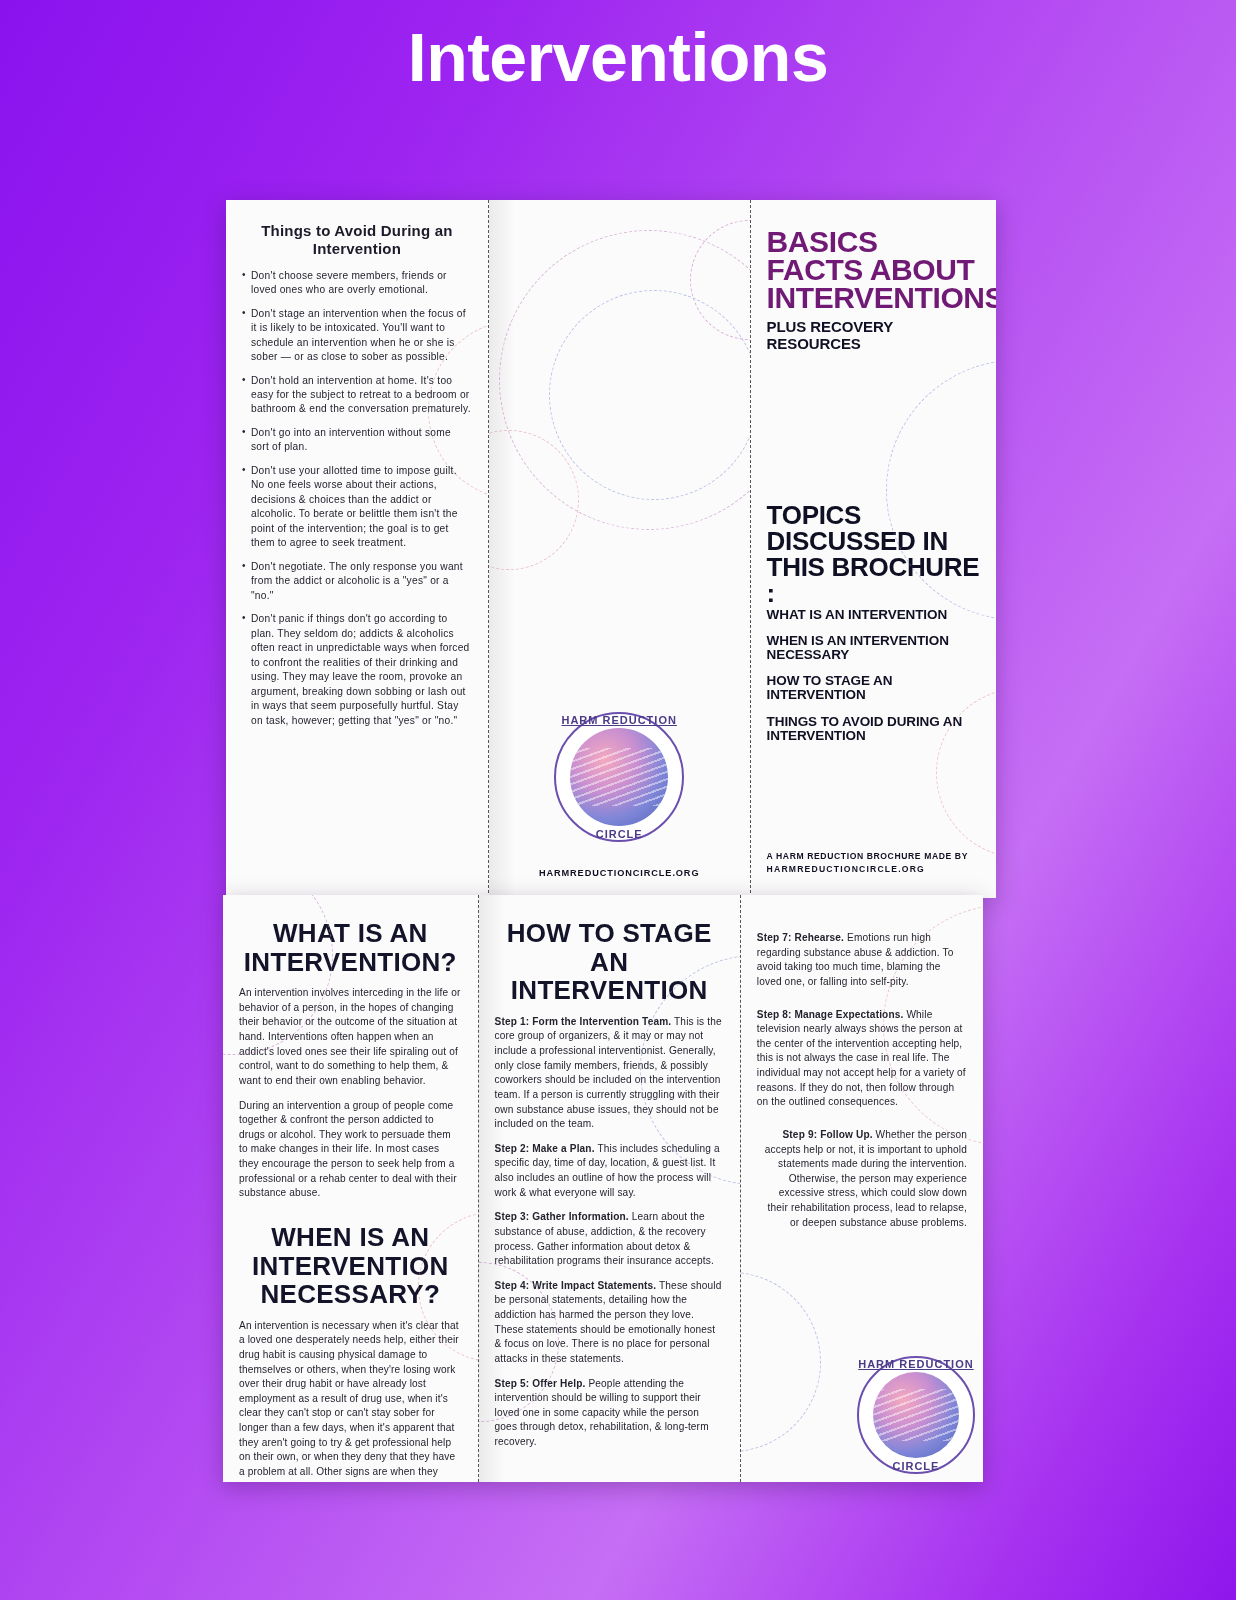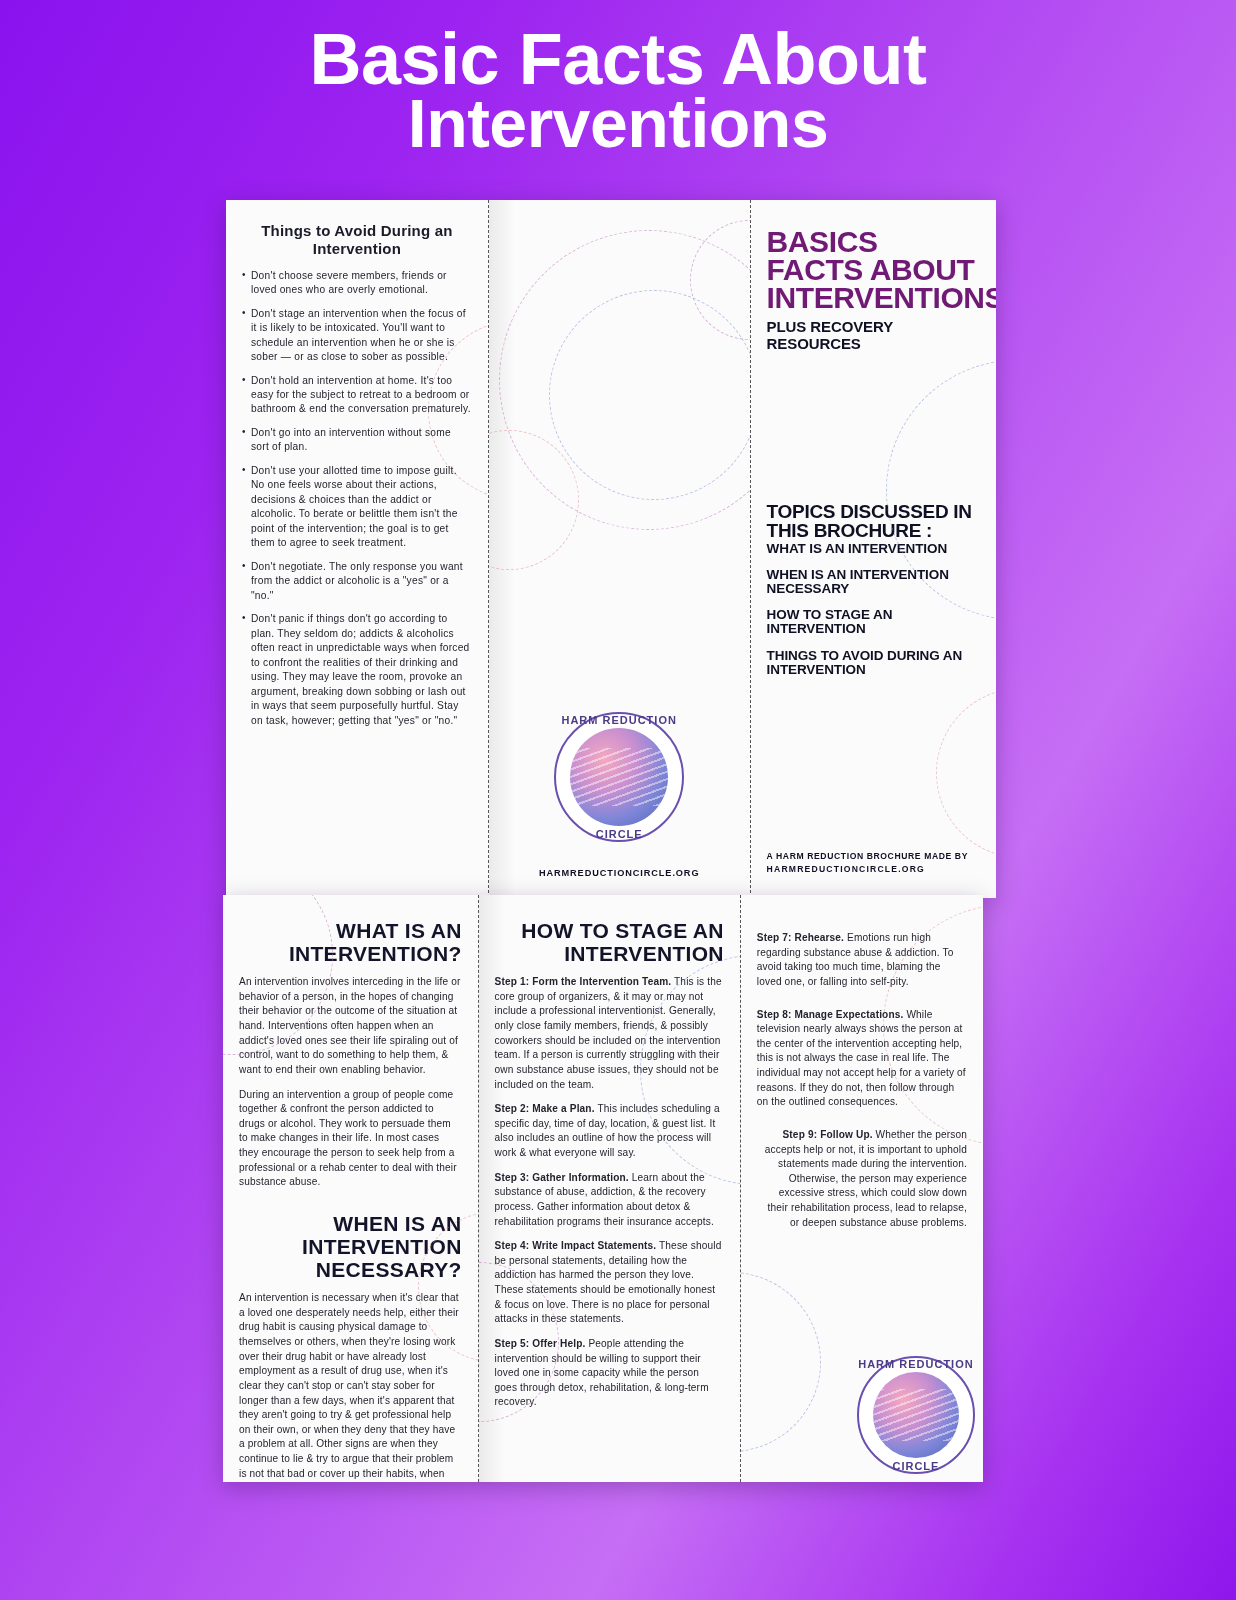--- a/index.html
+++ b/index.html
@@ -71,24 +71,24 @@
   h2.sec-title {
     font-size: 15px;
     font-weight: 700;
     color: #1b1b2a;
     text-align: center;
     margin: 4px 0 10px 0;
     line-height: 1.22;
     letter-spacing: 0.2px;
   }
   h2.big-title {
-    font-size: 21px;
+    font-size: 26px;
     font-weight: 800;
     color: #13132a;
-    text-align: right;
+    text-align: center;
     margin: 6px 0 10px 0;
     line-height: 1.1;
     letter-spacing: 0.3px;
   }
   .bullets { margin: 0; padding: 0; list-style: none; }
   .bullets li {
     font-size: 10.2px;
     line-height: 1.42;
     color: #23232f;
     margin-bottom: 9px;
@@ -122,21 +122,21 @@
     margin-top: 10px;
   }
   .cover-sub {
     font-size: 15px;
     font-weight: 700;
     color: #101024;
     margin-top: 6px;
     letter-spacing: -0.1px;
   }
   .topics-title {
-    font-size: 19px;
+    font-size: 26px;
     font-weight: 800;
     line-height: 1.0;
     color: #101024;
     margin-top: 150px;
     letter-spacing: -0.3px;
   }
   .topic-item {
     font-size: 13.5px;
     font-weight: 700;
     color: #101024;
@@ -184,37 +184,36 @@
   }
   .logo-text-top, .logo-text-bottom {
     position: absolute;
     left: 0; right: 0;
     text-align: center;
     font-size: 11px;
     font-weight: 800;
     color: #4b3a86;
     letter-spacing: 1px;
   }
-  .logo-text-top { top: 2px; }
+  .logo-text-top { top: 2px; text-decoration: underline; }
   .logo-text-bottom { bottom: 2px; }
   .logo-url {
     position: absolute;
     left: 0; right: 0; bottom: 20px;
     text-align: center;
     font-size: 9.2px;
     font-weight: 700;
     letter-spacing: 0.9px;
     color: #101024;
   }
 </style>
 </head>
 <body>
 
 <div class="page-title">
-  <span class="l1">Basic Facts About</span>
   <span class="l2">Interventions</span>
 </div>
 
 <div class="brochure brochure-top">
 
   <div class="panel p-left">
     <div class="deco c" style="width:180px;height:180px;right:-120px;top:120px;"></div>
     <h2 class="sec-title">Things to Avoid During an Intervention</h2>
     <ul class="bullets">
       <li>Don't choose severe members, friends or loved ones who are overly emotional.</li>

